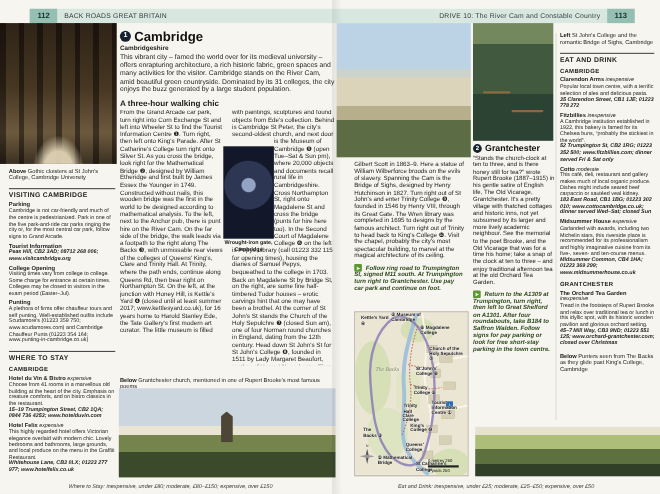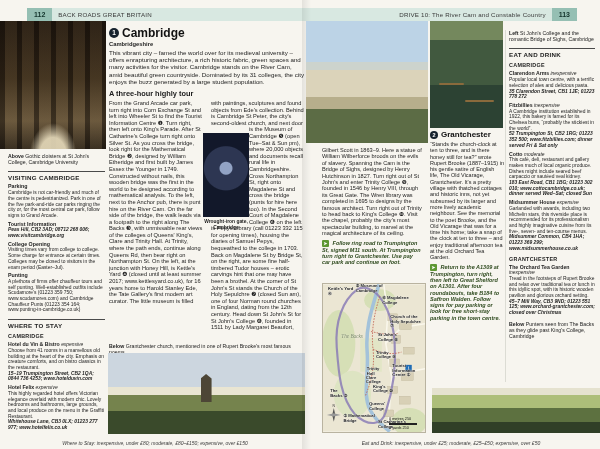--- a/index.html
+++ b/index.html
@@ -144,21 +144,21 @@
     </div>
   </div>
 
   <div class="article">
     <div class="art-head">
       <span class="drive-num">1</span>
       <span>Cambridge</span>
     </div>
     <div class="art-region">Cambridgeshire</div>
     <div class="art-intro">This vibrant city – famed the world over for its medieval university – offers enrapturing architecture, a rich historic fabric, green spaces and many activities for the visitor. Cambridge stands on the River Cam, amid beautiful green countryside. Dominated by its 31 colleges, the city enjoys the buzz generated by a large student population.</div>
-    <div class="tour-head">A three-hour highly tour</div>
+    <div class="tour-head">A three-hour walking chic</div>
     <div class="cols">
       <div class="col">
         <p>From the Grand Arcade car park, turn right into Corn Exchange St and left into Wheeler St to find the Tourist Information Centre ❶. Turn right, then left onto King's Parade. After St Catharine's College turn right onto Silver St. As you cross the bridge, look right for the Mathematical Bridge ❷, designed by William Etheridge and first built by James Essex the Younger in 1749. Constructed without nails, this wooden bridge was the first in the world to be designed according to mathematical analysis. To the left, next to the Anchor pub, there is punt hire on the River Cam. On the far side of the bridge, the walk leads via a footpath to the right along The Backs ❸, with unmissable rear views of the colleges of Queens' King's, Clare and Trinity Hall. At Trinity, where the path ends, continue along Queens Rd, then bear right on Northampton St. On the left, at the junction with Honey Hill, is Kettle's Yard ❹ (closed until at least summer 2017; www.kettlesyard.co.uk), for 16 years home to Harold Stanley Ede, the Tate Gallery's first modern art curator. The little museum is filled</p>
       </div>
       <div class="col">
         <p>with paintings, sculptures and found objects from Ede's collection. Behind is Cambridge St Peter, the city's second-oldest church, and next door</p>
         <p><span class="wrap-spacer"></span><span>is the Museum of Cambridge ❺ (open Tue–Sat &amp; Sun pm), where 20,000 objects and documents recall rural life in Cambridgeshire. Cross Northampton St, right onto Magdalene St and cross the bridge (punts for hire here too). In the Second Court of Magdalene College ❻ on the left is Pepys Library (call 01223 332 115 for opening times), housing the diaries of Samuel Pepys, bequeathed to the college in 1703. Back on Magdalene St by Bridge St, on the right, are some fine half-timbered Tudor houses – erotic carvings hint that one may have been a brothel. At the corner of St John's St stands the Church of the Holy Sepulchre ❼ (closed Sun am), one of four Norman round churches in England, dating from the 12th century. Head down St John's St for St John's College ❽, founded in 1511 by Lady Margaret Beaufort, mother of Henry VII, and enter First Court, the oldest part of the college. Signs lead to St John's Chapel, designed by Sir George</span></p>
       </div>
     </div>
   </div>

